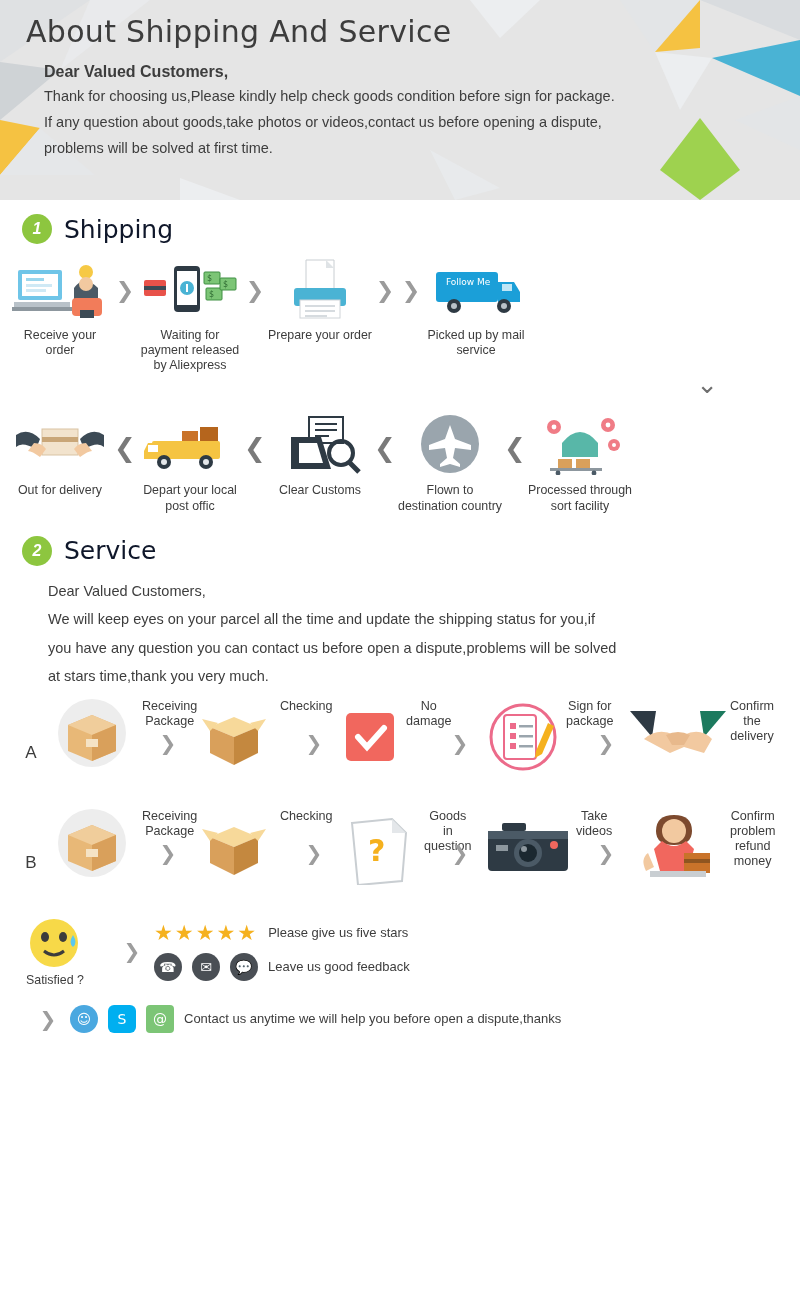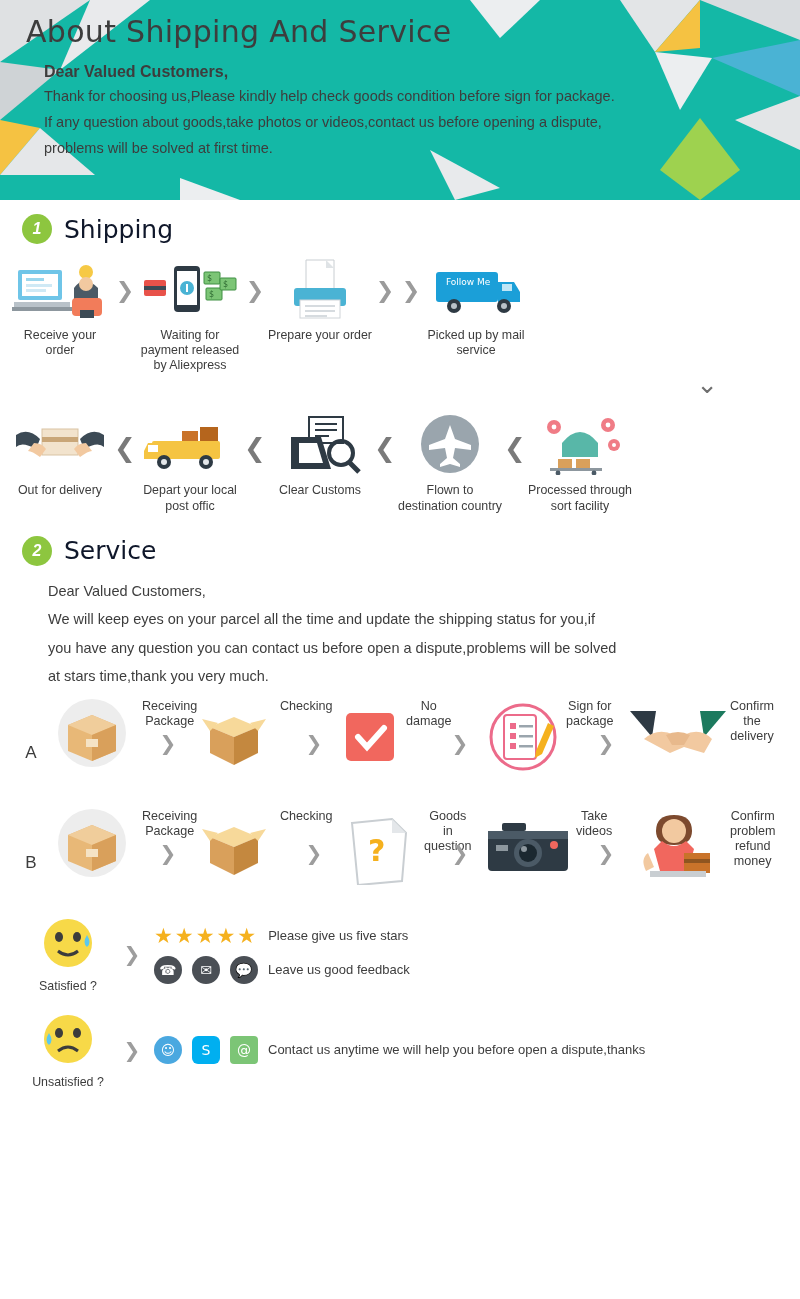--- a/index.html
+++ b/index.html
@@ -12,21 +12,21 @@
     color: #333333;
     overflow: hidden;
     position: relative;
   }
 
   
   .header {
     position: relative;
     width: 800px;
     height: 200px;
-    background: #14b8a6;
+    background: #e5e5e5;
     overflow: hidden;
   }
   .header-inner {
     position: relative;
     z-index: 5;
     padding: 14px 24px 0 24px;
   }
   .header-title {
     font-family: "DejaVu Sans", sans-serif;
     font-size: 30px;
@@ -153,21 +153,21 @@
   }
   .lstep .cap { font-size: 12.6px; color: #3d3d3d; text-align: center; line-height: 1.2; }
   .lsep {
     width: 40px; flex: 0 0 auto; text-align: center;
     color: #9d9d9d; font-size: 20px; margin-top: 32px;
     font-family: "DejaVu Sans", sans-serif;
   }
 
   
   .frow { display: flex; align-items: center; padding-left: 26px; margin-top: 10px; }
-  .frow .emo { width: 84px; flex: 0 0 auto; display: flex; flex-direction: column; align-items: center; gap: 6px; }
+  .frow .emo { width: 84px; flex: 0 0 auto; display: flex; flex-direction: column; align-items: flex-start; }
   .frow .emo .cap { font-size: 12.4px; color: #3d3d3d; margin-top: 2px; }
   .frow .sep { width: 44px; text-align: center; color: #9d9d9d; font-size: 20px; flex: 0 0 auto;
                font-family: "DejaVu Sans", sans-serif; }
   .frow .rcol { display: flex; flex-direction: column; gap: 8px; }
   .fline { display: flex; align-items: center; gap: 10px; }
   .fline .txt { font-size: 13px; color: #3d3d3d; }
   .stars { color: #f5b11e; font-size: 21px; letter-spacing: 2px; font-family: "DejaVu Sans", sans-serif; }
 
   .icon-chip {
     width: 28px; height: 28px; border-radius: 50%;
@@ -558,30 +558,20 @@
     <div class="fline">
       <div class="icon-chip" style="background:#4a4f55">☎</div>
       <div class="icon-chip" style="background:#4a4f55">✉</div>
       <div class="icon-chip" style="background:#4a4f55">💬</div>
       <div class="txt">Leave us good feedback</div>
     </div>
   </div>
 </div>
 
 <div class="frow" style="margin-top:18px">
-  <div class="emo">
-    <svg width="56" height="56" viewBox="0 0 56 56">
-      <circle cx="28" cy="28" r="24" fill="#f7d948"></circle>
-      <ellipse cx="19" cy="22" rx="4" ry="5" fill="#3c3c3c"></ellipse>
-      <ellipse cx="37" cy="22" rx="4" ry="5" fill="#3c3c3c"></ellipse>
-      <path d="M18 40 q10 -8 20 0" stroke="#3c3c3c" stroke-width="3" fill="none"></path>
-      <path d="M9 22 q5 8 0 12 q-5 -4 0 -12" fill="#5bc8ef"></path>
-    </svg>
-    <div class="cap">Unsatisfied ?</div>
-  </div>
   <div class="sep">❯</div>
   <div class="rcol">
     <div class="fline">
       <div class="icon-chip" style="background:#4aa8e0">☺</div>
       <div class="icon-chip" style="background:#00aff0;border-radius:6px">S</div>
       <div class="icon-chip" style="background:#7cc576;border-radius:4px">@</div>
       <div class="txt">Contact us anytime we will help you before open a dispute,thanks</div>
     </div>
   </div>
 </div>

